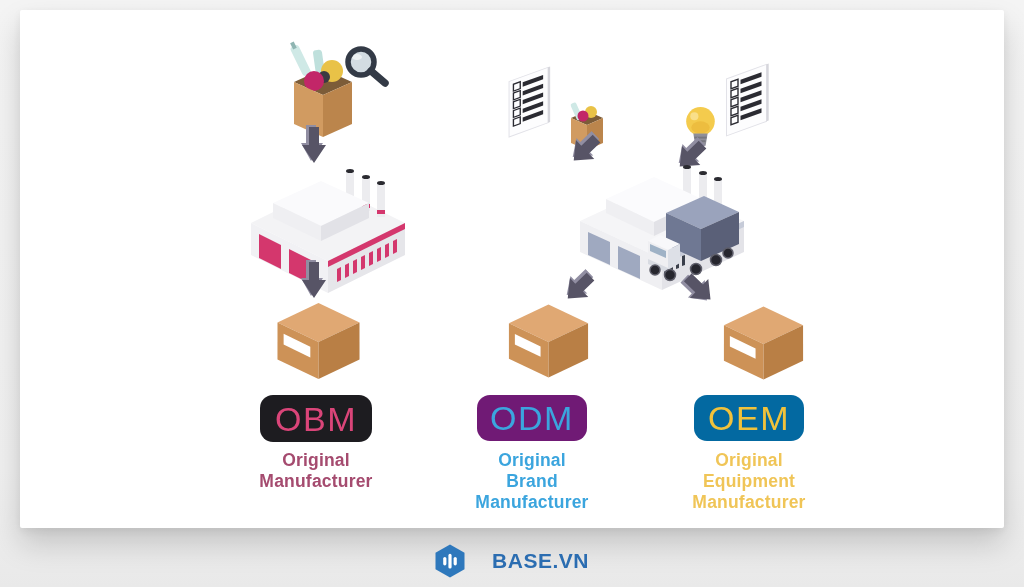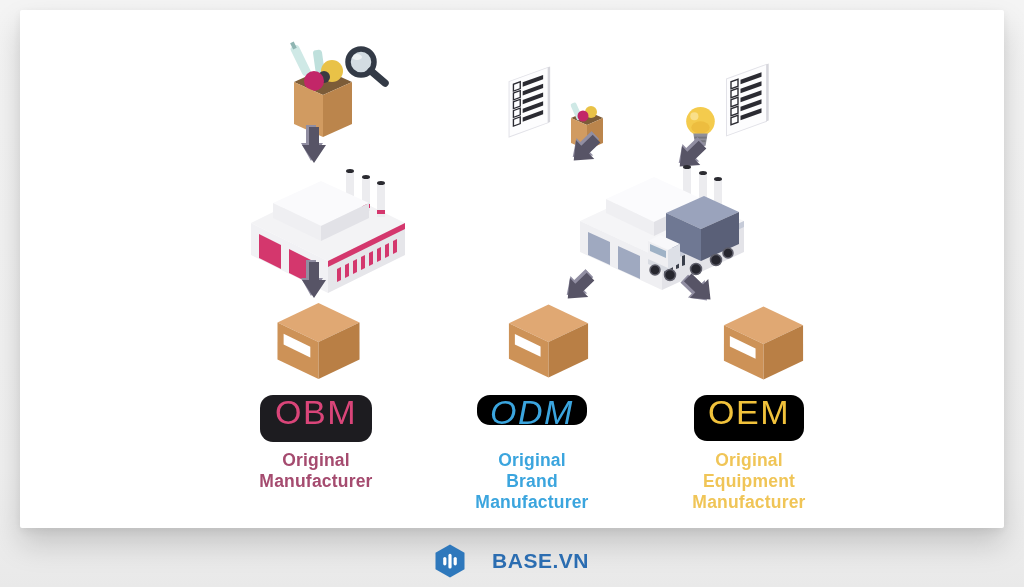--- a/index.html
+++ b/index.html
@@ -13,21 +13,21 @@
   .card {
     position:absolute; left:20px; top:10px; width:984px; height:518px;
     background:#ffffff; border-radius:2px;
     box-shadow:0 16px 30px rgba(0,0,0,.17), 0 3px 8px rgba(0,0,0,.06);
   }
   .il { position:absolute; overflow:visible; }
   .arrow-dl { transform:rotate(46deg) scale(1.1,.88); }
   .arrow-dr { transform:rotate(-46deg) scale(1.1,.88); }
   .pill {
     position:absolute; border-radius:13px;
-    display:flex; justify-content:center;
+    display:flex; align-items:center; justify-content:center;
   }
   .pill-text { font-size:34px; font-weight:400; letter-spacing:1.5px; line-height:1; }
   .desc {
     position:absolute; width:160px; text-align:center;
     font-size:17.5px; line-height:21px; font-weight:700; letter-spacing:.2px;
   }
   .footer {
     position:absolute; left:0; top:534px; width:1024px; height:53px;
     display:flex; align-items:center; justify-content:center; gap:27px;
   }
@@ -252,30 +252,30 @@
     <svg class="il arrow-dr" style="left:666px;top:258px;width:27px;height:40px">
         <use href="#sym-arrow"></use>
       </svg>
     <svg class="il" style="left:481px;top:292px;width:95px;height:78px">
         <use href="#sym-box"></use>
       </svg>
     <svg class="il" style="left:696px;top:294px;width:95px;height:78px">
         <use href="#sym-box"></use>
       </svg>
 
-    <div class="pill" style="left: 457px; top: 385px; width: 110px; height: 30px; background-color: #000000; font-style: italic;">
+    <div class="pill" style="left: 457px; top: 385px; width: 110px; height: 46px; background-color: #701a75;">
       <span class="pill-text" style="color: rgb(59, 165, 222);">ODM</span>
     </div>
     <div class="desc" style="left: 432px; top: 440px; color: rgb(59, 165, 222);">
       <div>Original</div>
       <div>Brand</div>
       <div>Manufacturer</div>
     </div>
 
-    <div class="pill" style="left: 674px; top: 385px; width: 110px; height: 46px; background-color: #000000;">
+    <div class="pill" style="left: 674px; top: 385px; width: 110px; height: 46px; background-color: #0369a1;">
       <span class="pill-text" style="color: rgb(241, 194, 59);">OEM</span>
     </div>
     <div class="desc" style="left: 649px; top: 440px; color: rgb(240, 197, 87);">
       <div>Original</div>
       <div>Equipment</div>
       <div>Manufacturer</div>
     </div>
 
   </div>
 

